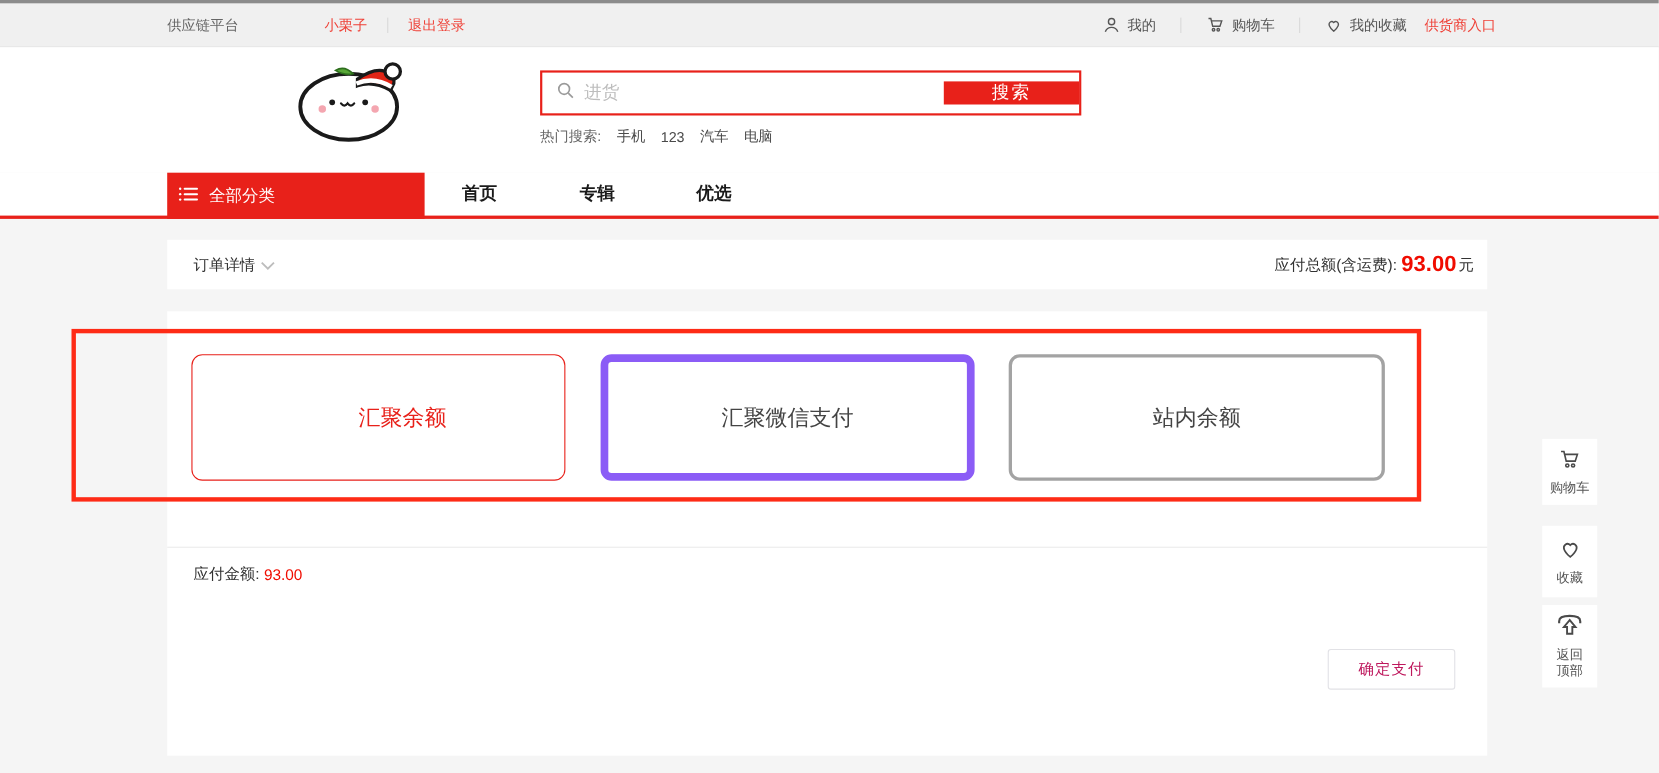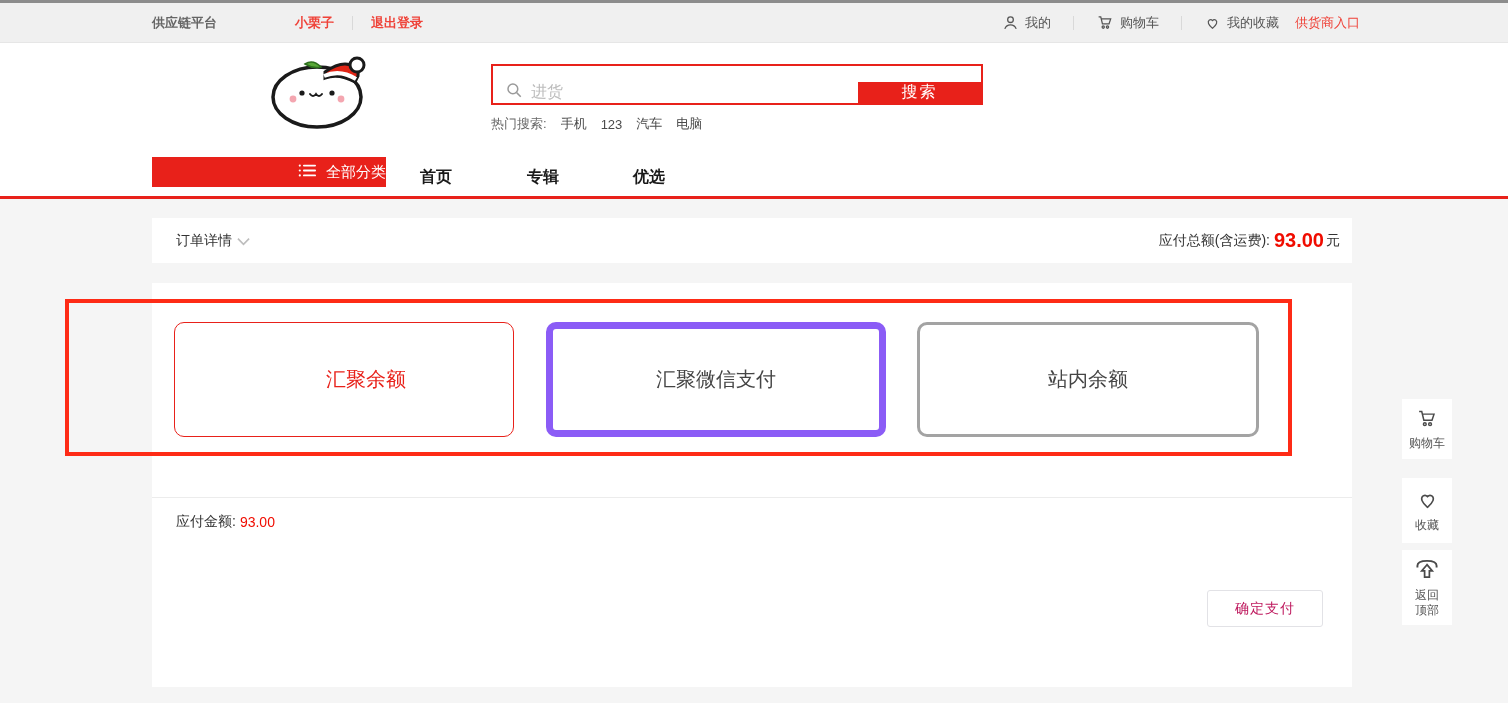--- a/index.html
+++ b/index.html
@@ -13,38 +13,38 @@
   }
   
   .topbar {
     position:absolute; left:0; top:0; width:1508px; height:43px;
     background:#f0f0f0;
     border-top:3px solid #8c8c8c;
     border-bottom:1px solid #e6e6e6;
   }
   .topbar-left {
     position:absolute; left:152px; top:0; height:39px;
-    display:flex; align-items:center; font-size:13px; color:#666;font-weight:bold;
+    display:flex; align-items:center; font-size:13px; color:#666;
   }
   .topbar-right {
     position:absolute; right:148px; top:0; height:39px;
     display:flex; align-items:center; font-size:13px; color:#555;
   }
   .tb-item { display:flex; align-items:center; gap:6px; cursor:pointer; }
   .tb-red { color:#ef4238; }
   .vdiv { width:1px; height:14px; background:#d9d9d9; margin:0 22px; }
   .vdiv-l { width:1px; height:14px; background:#d9d9d9; margin:0 18px; }
   .tb-icon svg { display:block; }
   .username { margin-left:78px; }
   
   .header { position:absolute; left:0; top:43px; width:1508px; height:114px; background:#fff; }
   .logo { position:absolute; left:255px; top:2px; width:130px; height:86px; cursor:pointer; }
   .search-box {
     position:absolute; left:491px; top:21px; width:492px; height:41px;
-    border:2px solid #e8211a; background:#fff; display:flex; align-items:flex-end;gap:38px;
+    border:2px solid #e8211a; background:#fff; display:flex; align-items:center;gap:38px;
   }
   .search-input-wrap { flex:1; display:flex; align-items:center; padding-left:12px; gap:8px; }
   .search-input {
     border:none; outline:none; flex:1; font-size:16px; color:#333; height:100%;
     font-family:"Liberation Sans","DejaVu Sans",sans-serif;
   }
   .search-input::placeholder { color:#bdbdbd; }
   .search-btn {
     width:123px; background:#e8211a; color:#fff; font-size:16px;
     border:none; cursor:pointer; letter-spacing:2px;
@@ -55,23 +55,23 @@
     font-size:13px; color:#666; gap:14px;
   }
   .hot-label { color:#666; }
   .hot-item { color:#4a4a4a; cursor:pointer; }
   
   .navbar {
     position:absolute; left:0; top:157px; width:1508px; height:42px; background:#fff;
     border-bottom:3px solid #e8211a;
   }
   .cat-block {
-    position:absolute; left:152px; top:0; width:234px; height:30px;
+    position:absolute; left:152px; top:0; width:234px; height:42px;
     background:#e8211a; color:#fff; display:flex; align-items:center;
-    padding-left:10px; gap:10px; font-size:15px; cursor:pointer;justify-content:flex-end;
+    padding-left:10px; gap:10px; font-size:15px; cursor:pointer;
   }
   .nav-item {
     position:absolute; top:0; height:42px; line-height:40px;
     font-size:16px; font-weight:bold; color:#1a1a1a; cursor:pointer;
   }
   .nav-item-0 { left:420px; }
   .nav-item-1 { left:527px; }
   .nav-item-2 { left:633px; }
   
   .panel-a {

